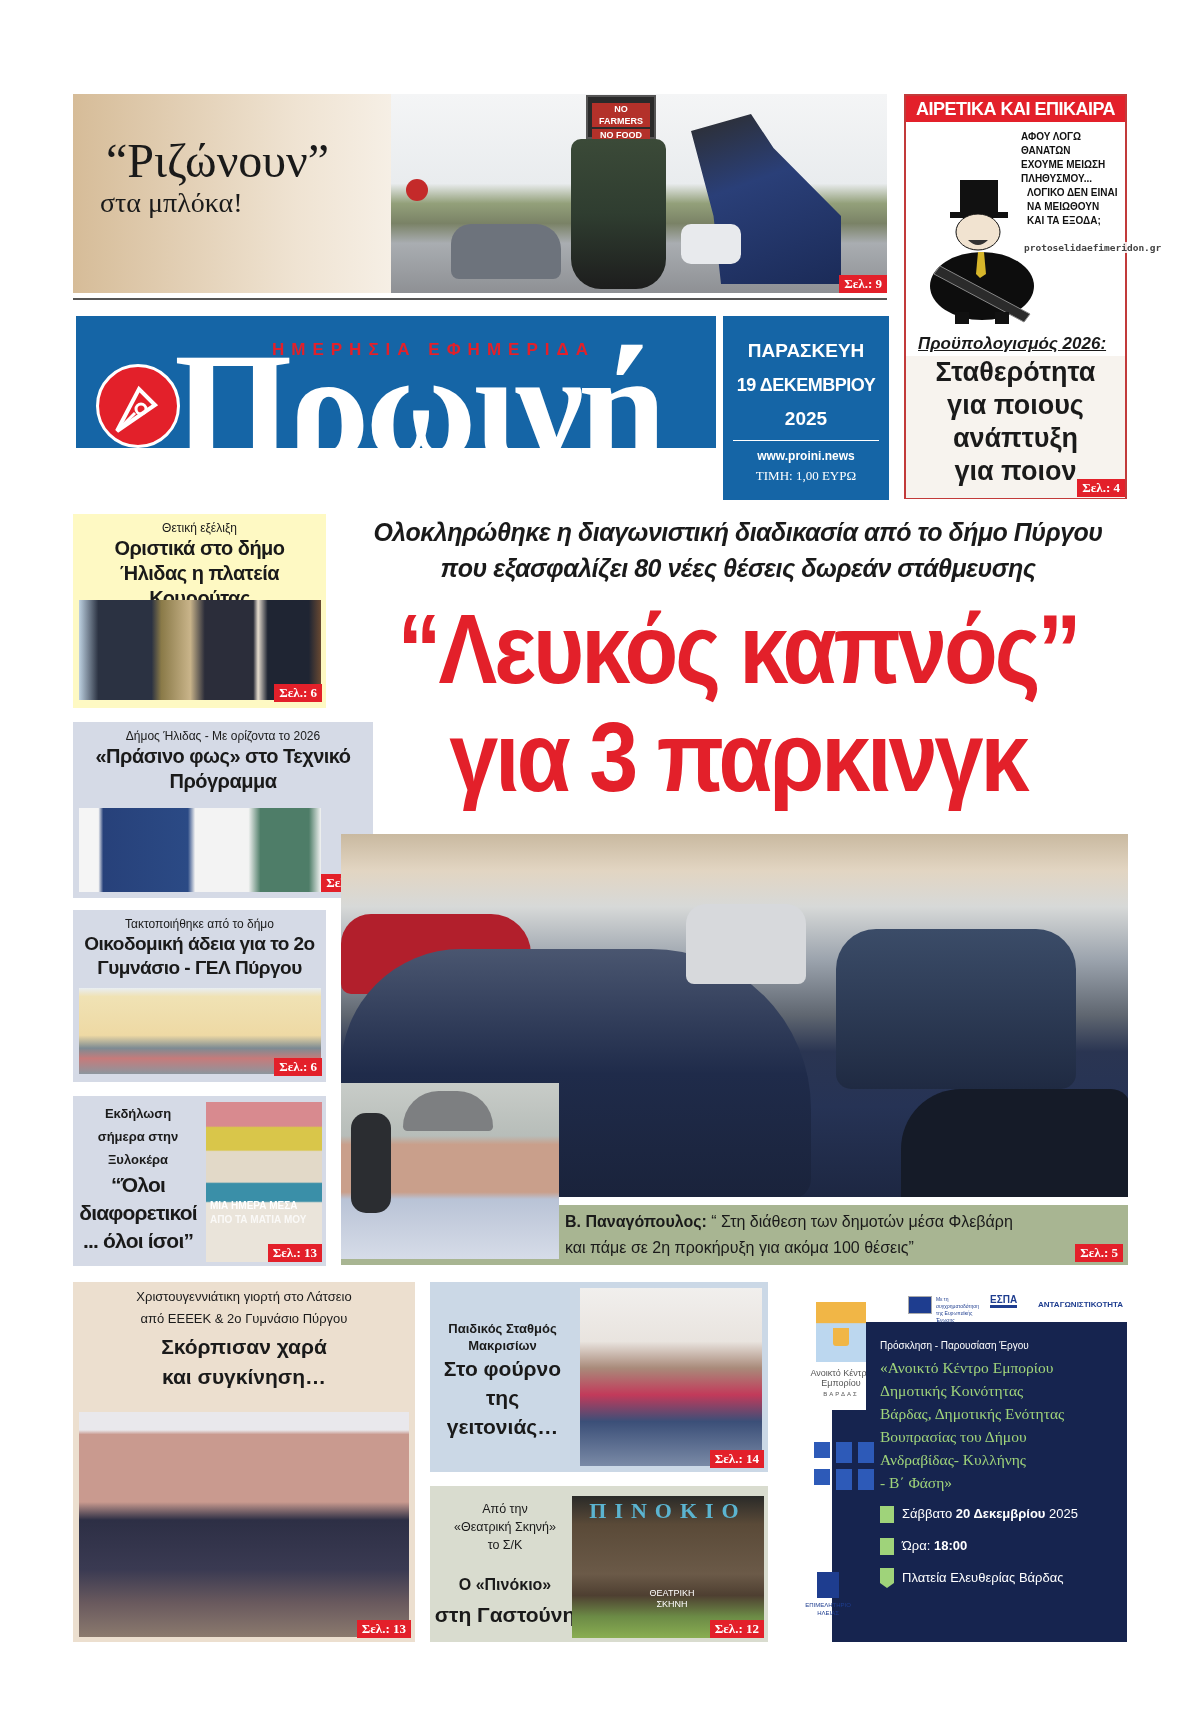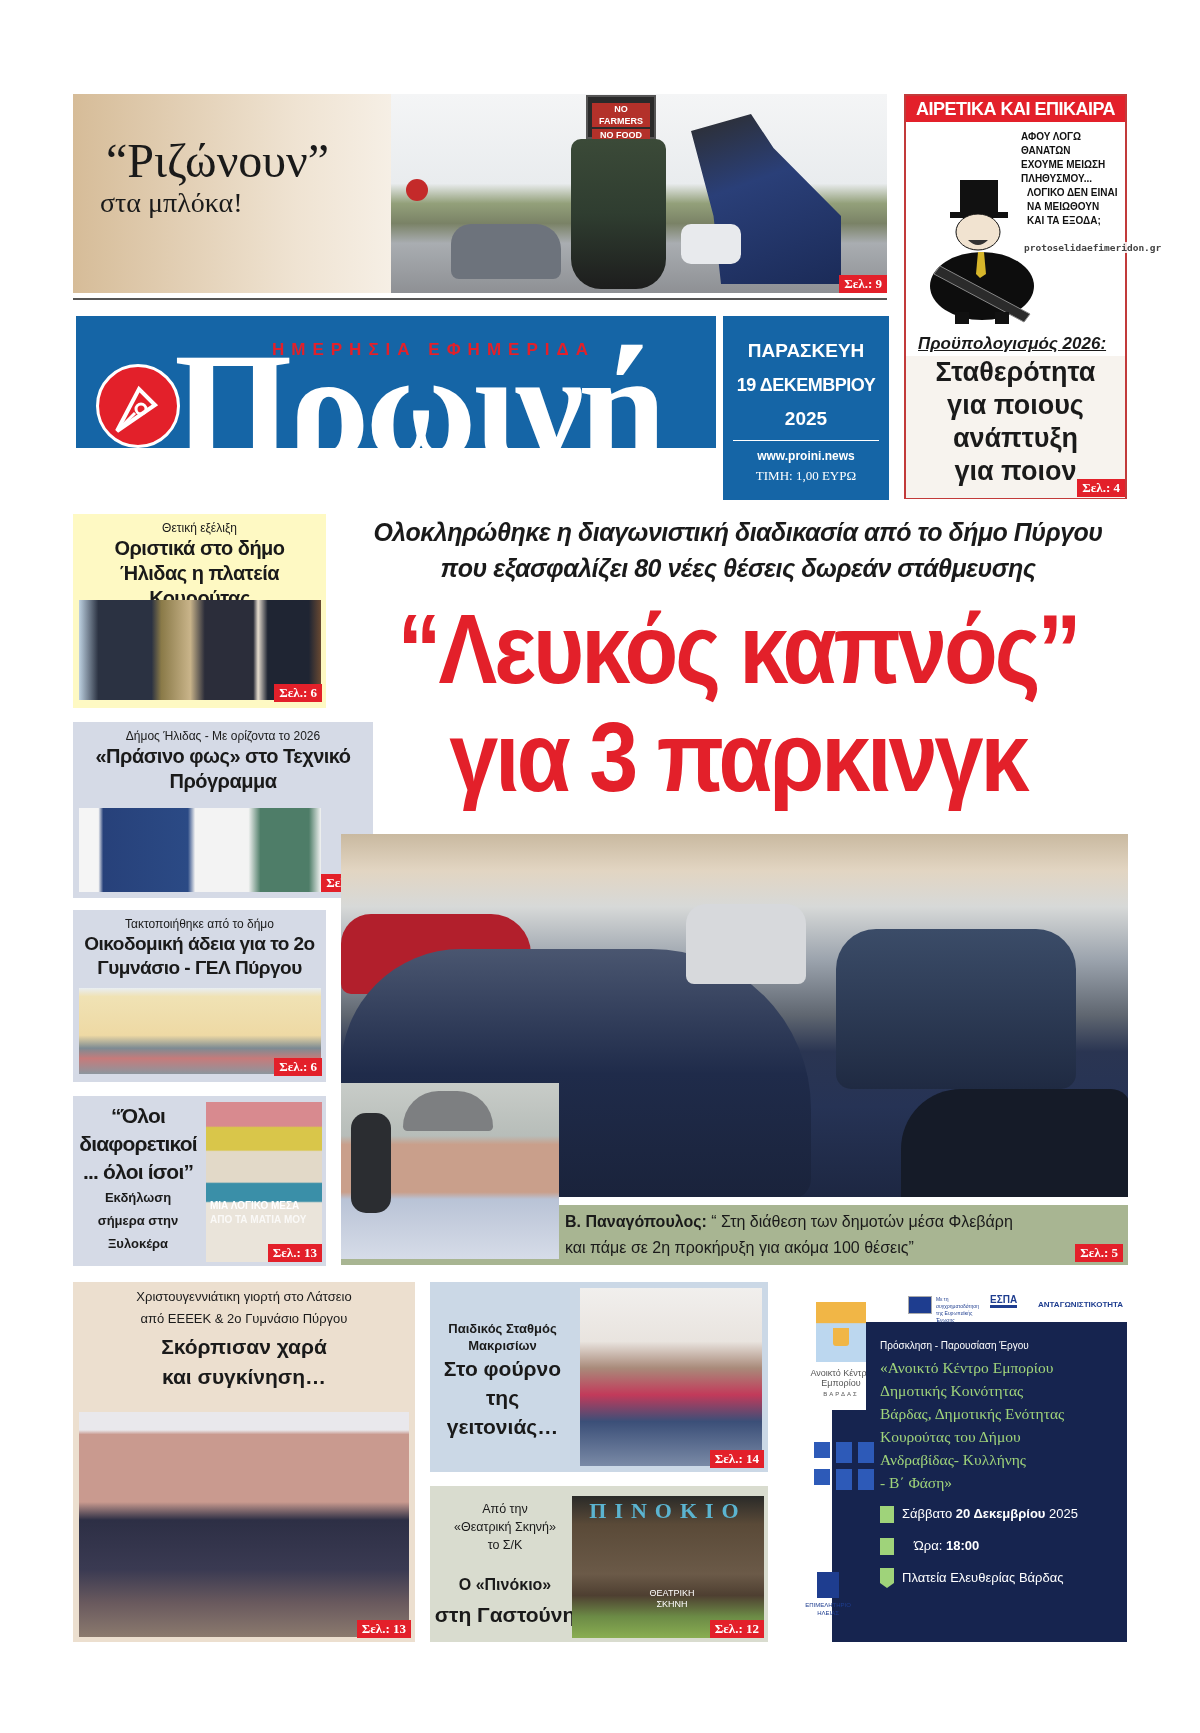--- a/index.html
+++ b/index.html
@@ -104,25 +104,25 @@
 
 <div class="abs center" style="left:73px;top:910px;width:253px;height:172px;background:#d5dae6">
   <div style="font-size:12px;line-height:16px;padding-top:6px">Τακτοποιήθηκε από το δήμο</div>
   <div style="font-size:19px;font-weight:bold;line-height:24px;padding:0 4px;letter-spacing:-0.5px">Οικοδομική άδεια για το 2ο Γυμνάσιο - ΓΕΛ Πύργου</div>
   <div class="photo" style="left:6px;top:78px;width:242px;height:86px;background:linear-gradient(180deg,#e9eef2 0%,#f0e2b4 10%,#eed9a4 55%,#7d8b93 70%,#c67b7b 82%,#8c969e 100%)"></div>
   <div class="sel" style="bottom:6px;right:4px">Σελ.: 6</div>
 </div>
 
 <div class="abs" style="left:73px;top:1096px;width:253px;height:170px;background:#d5dae6">
   <div class="abs center" style="left:0;top:6px;width:130px">
+    <div style="font-size:13px;font-weight:bold;line-height:23px;padding:0 22px">Εκδήλωση σήμερα στην Ξυλοκέρα</div>
     <div style="font-size:21px;font-weight:bold;line-height:28px;letter-spacing:-0.8px">“Όλοι διαφορετικοί ... όλοι ίσοι”</div>
-    <div style="font-size:13px;font-weight:bold;line-height:23px;padding:0 22px">Εκδήλωση σήμερα στην Ξυλοκέρα</div>
   </div>
   <div class="photo" style="left:133px;top:6px;width:116px;height:160px;background:linear-gradient(180deg,#d88a8f 0%,#d88a8f 15%,#d9c64a 16%,#d9c64a 30%,#e2d9c8 31%,#e2d9c8 50%,#3a8fa8 51%,#3a8fa8 62%,#eae4da 63%)">
-    <div class="abs" style="left:4px;top:98px;color:#fff;font-size:10px;font-weight:bold">ΜΙΑ ΛΟΓΙΚΟ ΜΕΣΑ</div>
+    <div class="abs" style="left:4px;top:98px;color:#fff;font-size:10px;font-weight:bold">ΜΙΑ ΗΜΕΡΑ ΜΕΣΑ</div>
     <div class="abs" style="left:4px;top:112px;color:#fff;font-size:10px;font-weight:bold;opacity:.8">ΑΠΟ ΤΑ ΜΑΤΙΑ ΜΟΥ</div>
   </div>
   <div class="sel" style="bottom:4px;right:4px">Σελ.: 13</div>
 </div>
 
 <div class="abs center" style="left:338px;top:514px;width:800px;font-size:25px;font-weight:bold;font-style:italic;line-height:36px;letter-spacing:-0.5px">
   <div>Ολοκληρώθηκε η διαγωνιστική διαδικασία από το δήμο Πύργου</div>
   <div>που εξασφαλίζει 80 νέες θέσεις δωρεάν στάθμευσης</div>
 </div>
 <div class="abs center" style="left:338px;top:596px;width:800px;color:#e3202a;font-weight:bold;font-size:88px;line-height:96px;letter-spacing:-3px;transform:scaleY(1.12);transform-origin:top">
@@ -214,29 +214,29 @@
     <div style="width:22px;height:26px;margin:0 auto;background:#1e3d8f"></div>
     <div style="font-size:6px;color:#1e3d8f;margin-top:3px;line-height:8px">ΕΠΙΜΕΛΗΤΗΡΙΟ ΗΛΕΙΑΣ</div>
   </div>
 
   <div class="abs" style="left:90px;top:56px;width:240px;color:#fff">
     <div style="font-size:10px;line-height:16px">Πρόσκληση - Παρουσίαση Έργου</div>
     <div style="font-family:'Liberation Serif',serif;color:#9fd37a;font-size:15.5px;line-height:23px;margin-top:2px">
       <div>«Ανοικτό Κέντρο Εμπορίου</div>
       <div>Δημοτικής Κοινότητας</div>
       <div>Βάρδας, Δημοτικής Ενότητας</div>
-      <div>Κουρούτας του Δήμου</div>
+      <div>Βουπρασίας του Δήμου</div>
       <div>Ανδραβίδας- Κυλλήνης</div>
       <div>- Β΄ Φάση»</div>
     </div>
     <div style="margin-top:10px;font-size:13px;line-height:20px;display:flex;align-items:center;gap:8px">
       <span style="width:14px;height:17px;background:#9fd37a;display:inline-block;border-top:3px dotted #9fd37a"></span>
       <span><span>Σάββατο </span><b>20 Δεκεμβρίου</b><span> 2025</span></span>
     </div>
-    <div style="margin-top:12px;font-size:13px;line-height:20px;display:flex;align-items:center;gap:20px">
+    <div style="margin-top:12px;font-size:13px;line-height:20px;display:flex;align-items:center;gap:8px">
       <span style="width:14px;height:17px;background:#9fd37a;display:inline-block"></span>
       <span><span>Ώρα: </span><b>18:00</b></span>
     </div>
     <div style="margin-top:12px;font-size:13px;line-height:20px;display:flex;align-items:center;gap:8px">
       <span style="width:14px;height:20px;background:#9fd37a;display:inline-block;clip-path:polygon(0 0,100% 0,100% 75%,50% 100%,0 75%)"></span>
       <span>Πλατεία Ελευθερίας Βάρδας</span>
     </div>
   </div>
 </div>
 

